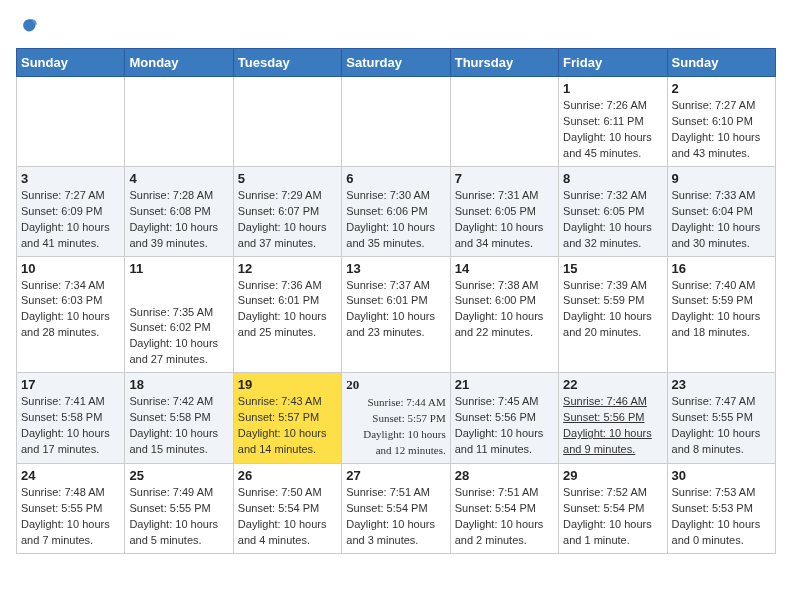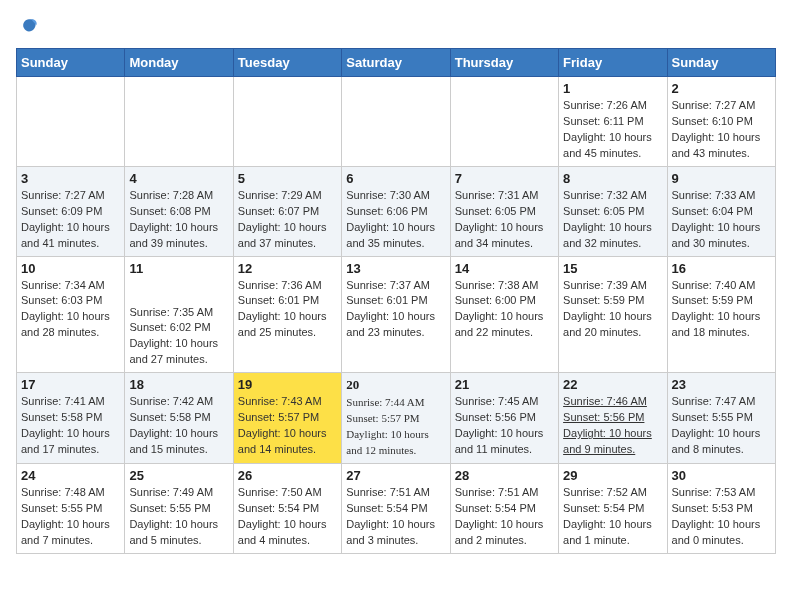--- a/index.html
+++ b/index.html
@@ -248,21 +248,21 @@
 Daylight: 10 hours and 15 minutes.</div>
         </td>
         <td style="background: #fde047;">
           <div class="day-number">19</div>
           <div class="day-info" style="white-space: pre-line;">Sunrise: 7:43 AM
 Sunset: 5:57 PM
 Daylight: 10 hours and 14 minutes.</div>
         </td>
         <td style="background: rgb(240, 244, 248); font-family: Liberation Serif, serif;">
           <div class="day-number">20</div>
-          <div class="day-info" style="white-space: pre-line;">Sunrise: 7:44 AM
+          <div class="day-info" style="white-space: pre-line; text-align: right;">Sunrise: 7:44 AM
 Sunset: 5:57 PM
 Daylight: 10 hours and 12 minutes.</div>
         </td>
         <td style="background: rgb(240, 244, 248);">
           <div class="day-number">21</div>
           <div class="day-info" style="white-space: pre-line;">Sunrise: 7:45 AM
 Sunset: 5:56 PM
 Daylight: 10 hours and 11 minutes.</div>
         </td>
         <td style="background: rgb(240, 244, 248);">

